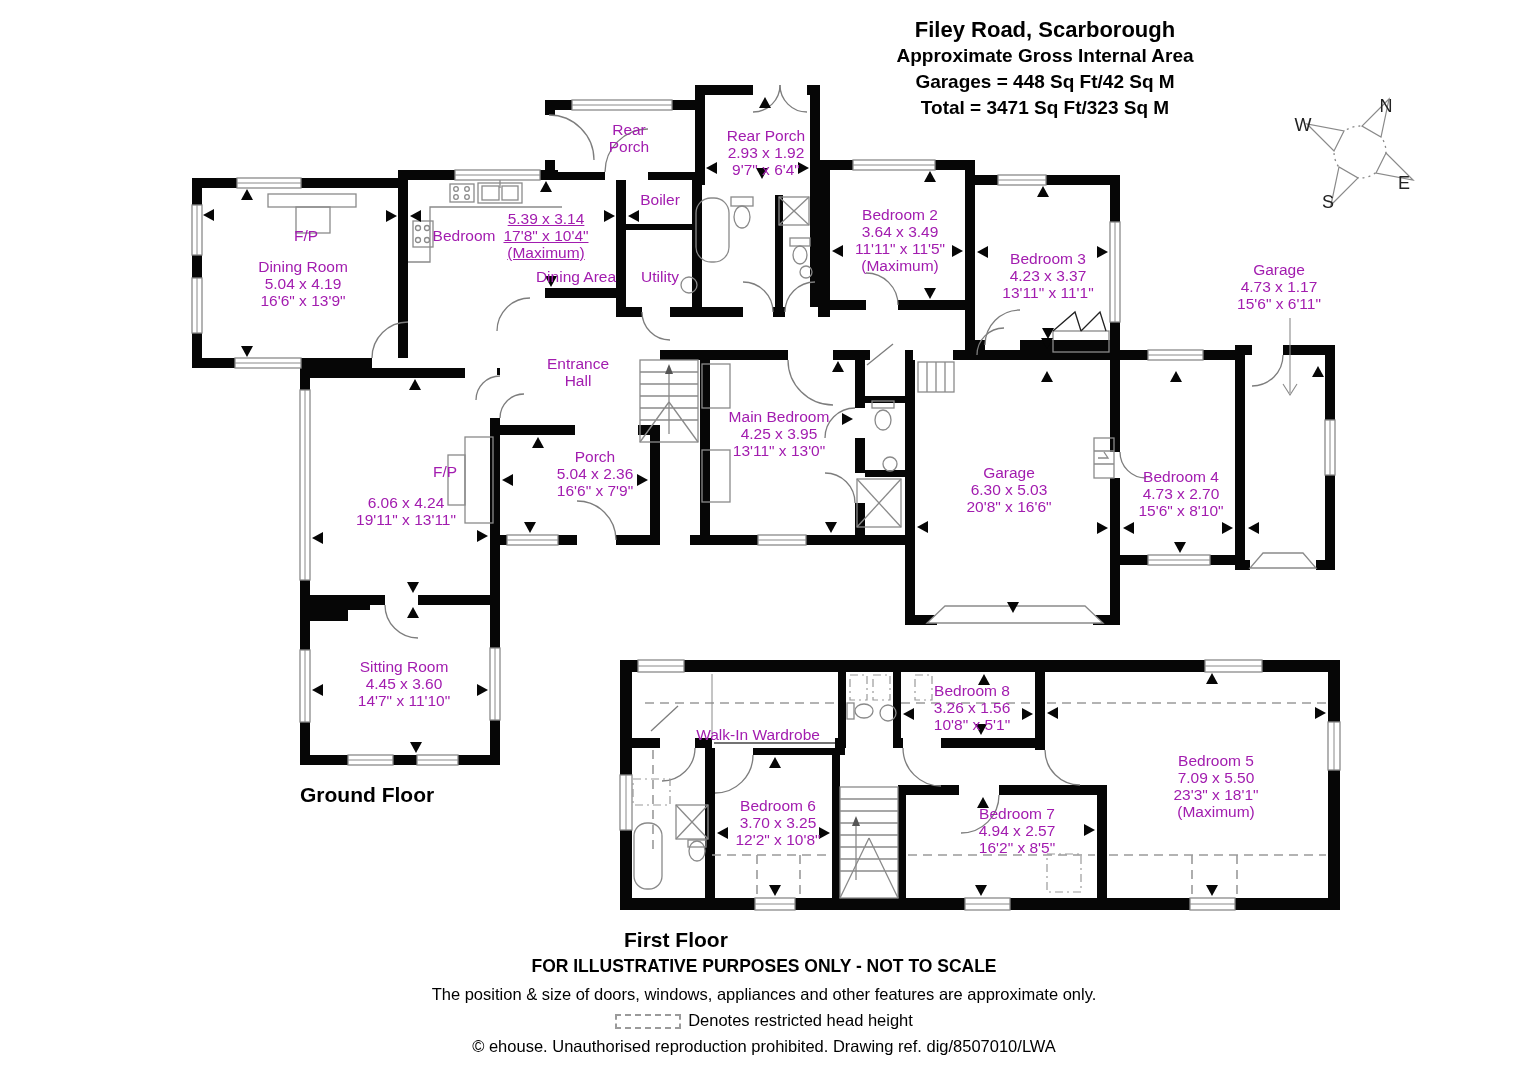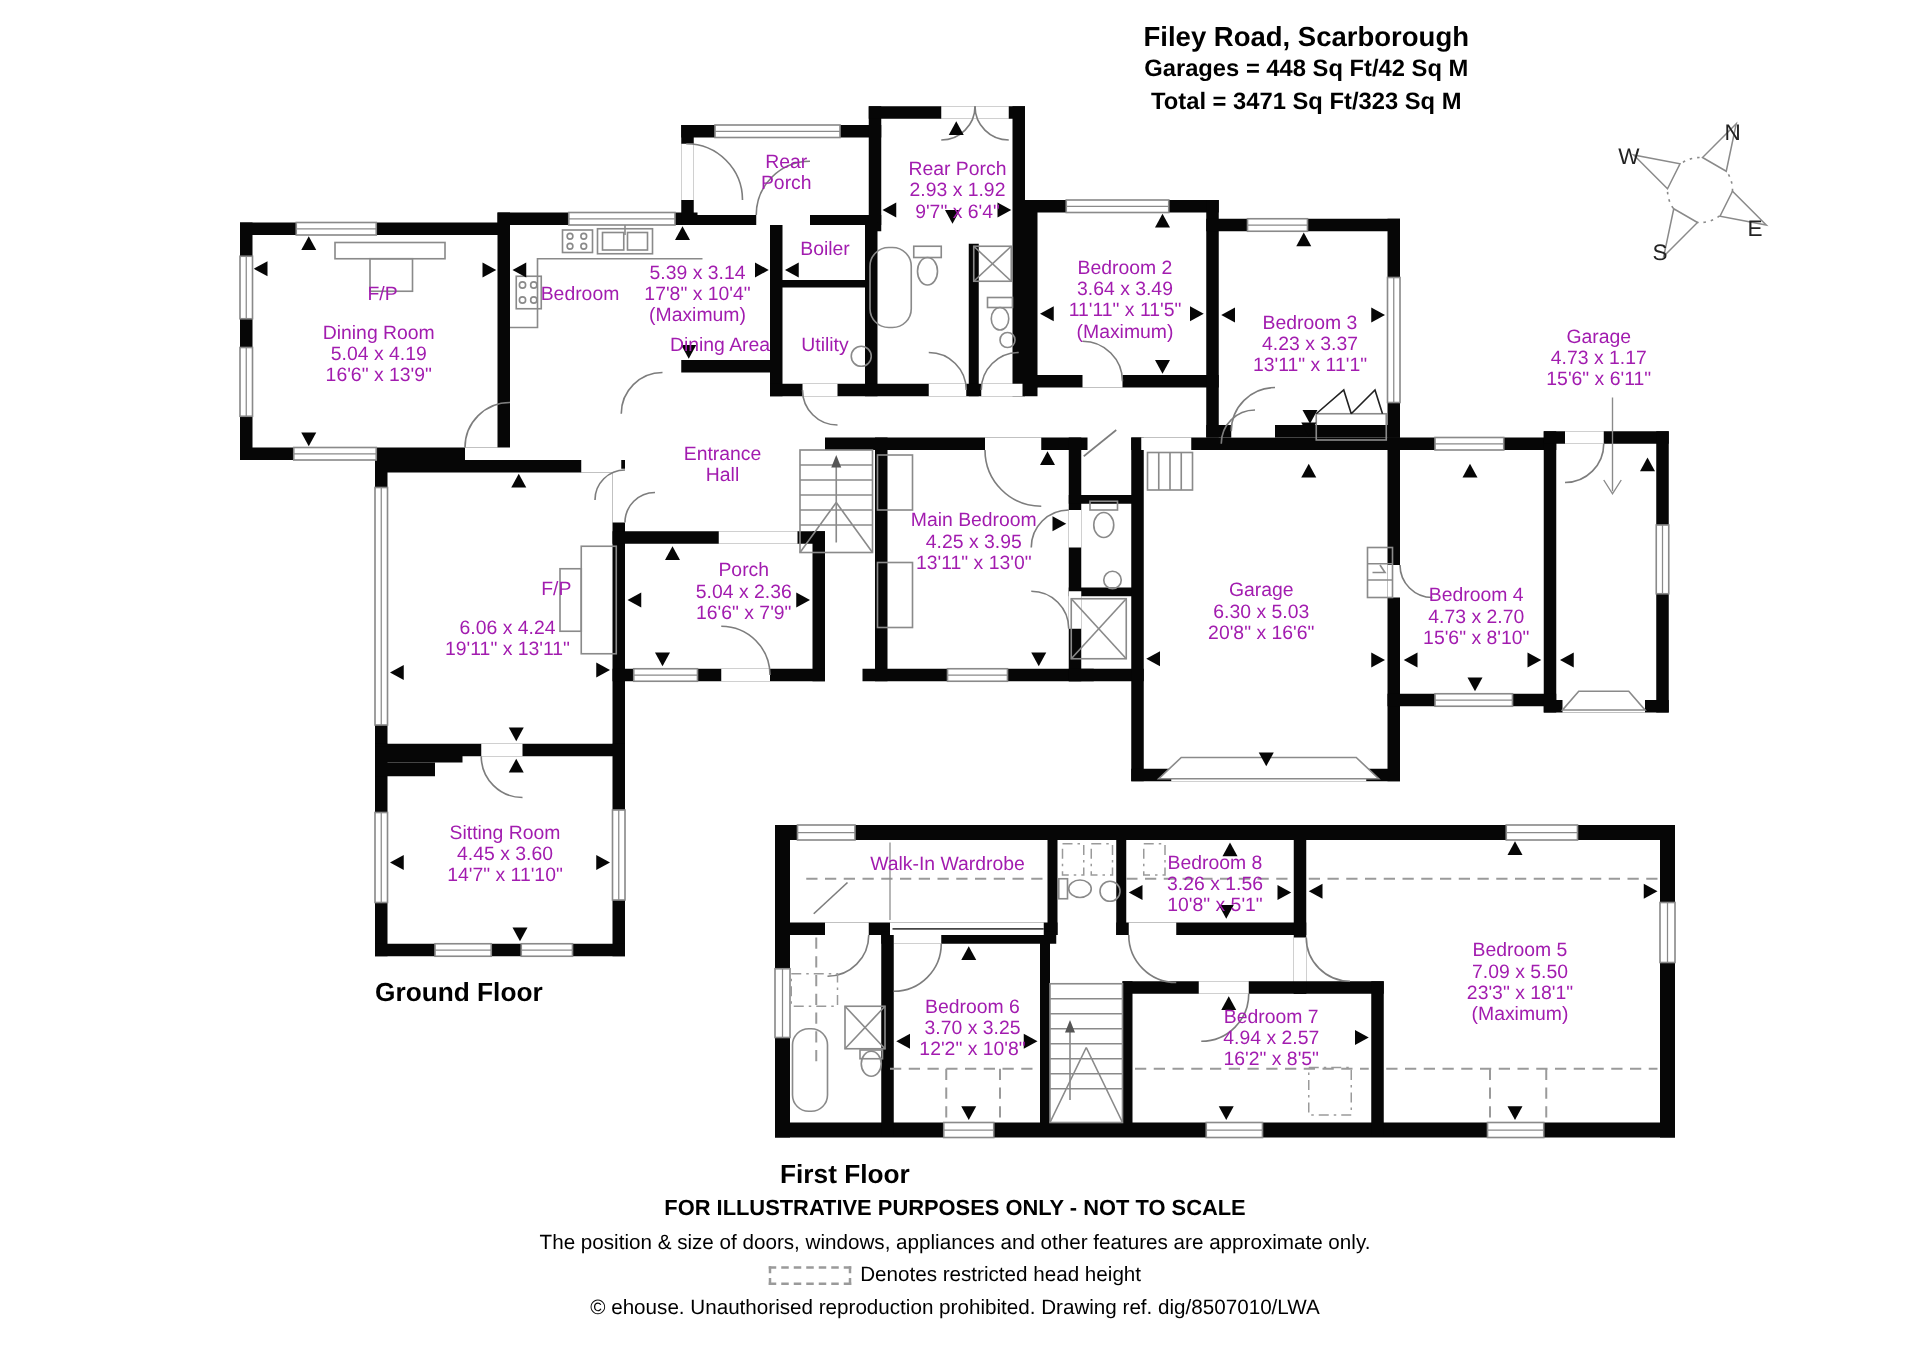--- a/index.html
+++ b/index.html
@@ -417,37 +417,38 @@
 </g>
 <text x="1386" y="112" font-size="18" fill="#222" text-anchor="middle">N</text>
 <text x="1303" y="131" font-size="18" fill="#222" text-anchor="middle">W</text>
 <text x="1404" y="189" font-size="18" fill="#222" text-anchor="middle">E</text>
 <text x="1328" y="208" font-size="18" fill="#222" text-anchor="middle">S</text>
 </g>
     </svg>
 
   <div id="title-block">
     <div class="t1">Filey Road, Scarborough</div>
+    <div class="t2">Approximate Gross Internal Area</div>
     <div class="t2">Garages = 448 Sq Ft/42 Sq M</div>
     <div class="t2">Total = 3471 Sq Ft/323 Sq M</div>
   </div>
 
   <div id="room-labels">
       <div class="room-label" style="left: 303px; top: 258px;">
         <div>Dining Room</div>
         <div>5.04 x 4.19</div>
         <div>16'6" x 13'9"</div>
       </div>
       <div class="room-label" style="left: 306px; top: 227px;">
         <div>F/P</div>
       </div>
       <div class="room-label" style="left: 464px; top: 227px;">
         <div>Bedroom</div>
       </div>
-      <div class="room-label" style="left: 558px; top: 210px;">
+      <div class="room-label" style="left: 546px; top: 210px; text-decoration: underline;">
         <div>5.39 x 3.14</div>
         <div>17'8" x 10'4"</div>
         <div>(Maximum)</div>
       </div>
       <div class="room-label" style="left: 576px; top: 268px;">
         <div>Dining Area</div>
       </div>
       <div class="room-label" style="left: 629px; top: 121px;">
         <div>Rear</div>
         <div>Porch</div>
@@ -508,21 +509,21 @@
       <div class="room-label" style="left: 1181px; top: 468px;">
         <div>Bedroom 4</div>
         <div>4.73 x 2.70</div>
         <div>15'6" x 8'10"</div>
       </div>
       <div class="room-label" style="left: 404px; top: 658px;">
         <div>Sitting Room</div>
         <div>4.45 x 3.60</div>
         <div>14'7" x 11'10"</div>
       </div>
-      <div class="room-label" style="left: 758px; top: 683px; text-align: right;">
+      <div class="room-label" style="left: 758px; top: 726px; text-align: right;">
         <div>Walk-In Wardrobe</div>
       </div>
       <div class="room-label" style="left: 972px; top: 682px;">
         <div>Bedroom 8</div>
         <div>3.26 x 1.56</div>
         <div>10'8" x 5'1"</div>
       </div>
       <div class="room-label" style="left: 1216px; top: 752px;">
         <div>Bedroom 5</div>
         <div>7.09 x 5.50</div>

